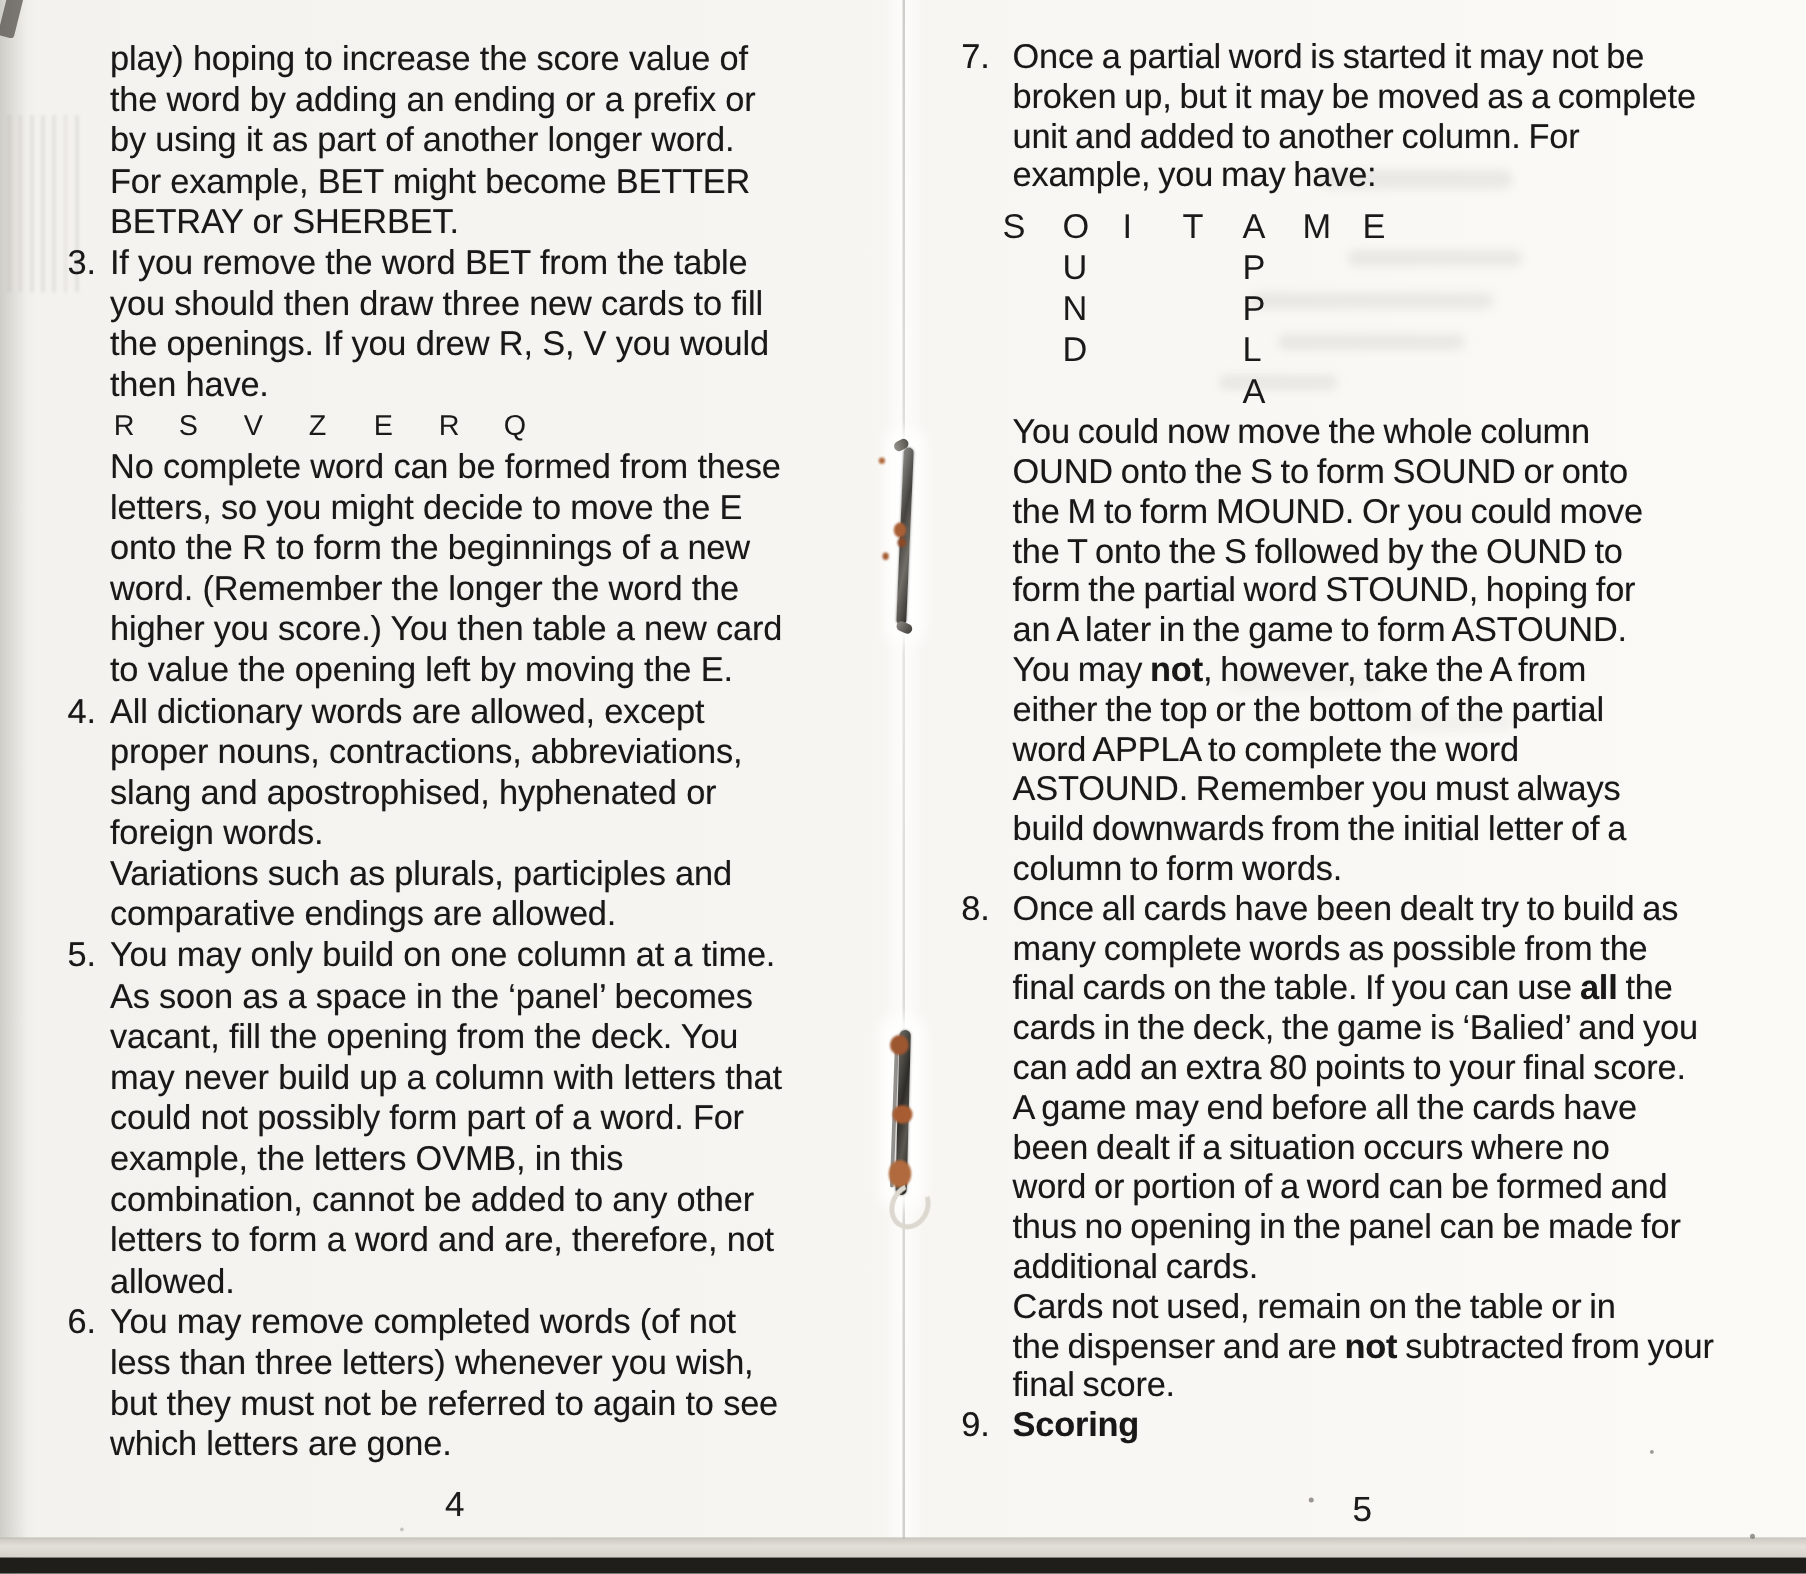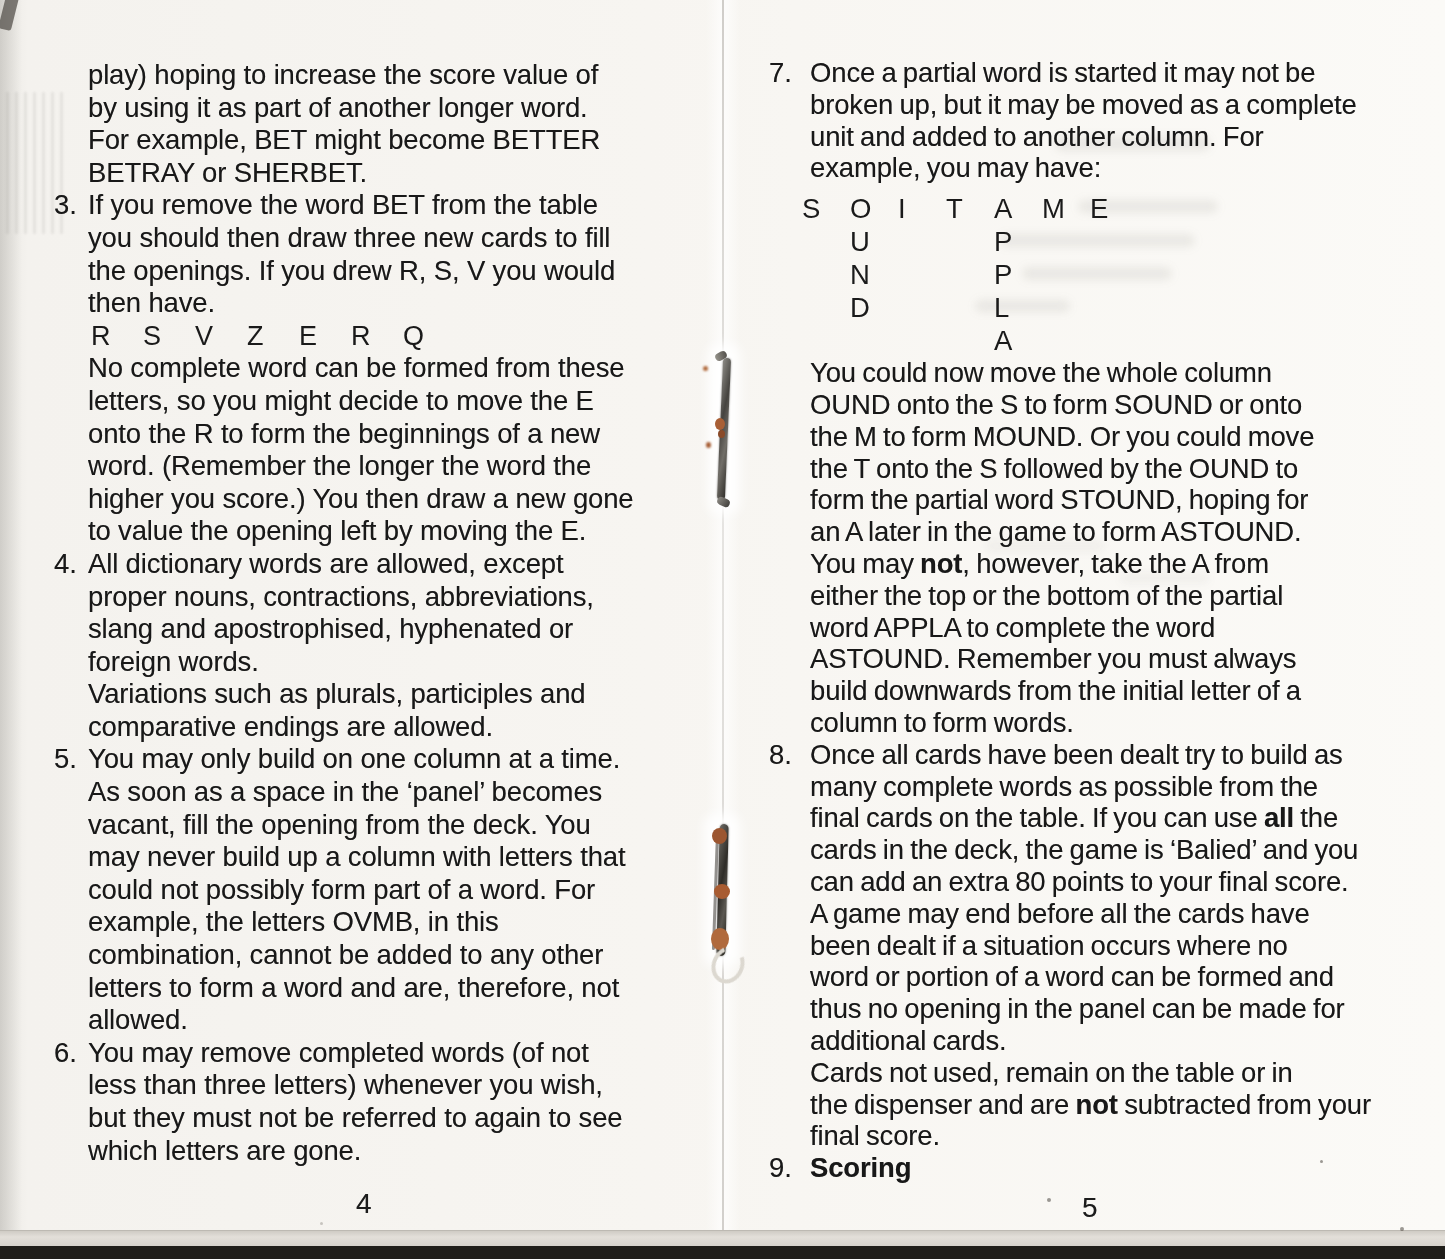--- a/index.html
+++ b/index.html
@@ -5,39 +5,39 @@
   html,body{margin:0;padding:0;background:#777;}
   .paper{
     position:relative;
     width:1445px;height:1259px;
     overflow:hidden;
     background:linear-gradient(90deg,#eae8e3 0px,#f4f2ee 28px,#f7f5f1 45%,#f8f6f2 55%,#fbfaf7 100%);
     font-family:"Liberation Sans","DejaVu Sans",sans-serif;
     color:#1a1a1a;
   }
   
-  .page{position:absolute;margin-top:28px;}
+  .page{position:absolute;}
   .page.left{left:88px;top:31px;width:614px;}
   .page.right{left:810px;top:29px;width:616px;}
   .line{
     position:relative;
     white-space:nowrap;
     font-size:27.5px;
     letter-spacing:-0.15px;
     color:#181818;
     text-shadow:0 0 0.6px rgba(24,24,24,0.4);
   }
   .page.left .line{height:32.6px;line-height:32.6px;}
   .page.right .line{height:31.8px;line-height:31.8px;word-spacing:-1.2px;}
   b{font-weight:700;}
   .num{position:absolute;}
   .page.left .num{left:-34px;}
   .page.right .num{left:-41px;}
   
-  .letter-row{font-size:27px;}
+  .letter-row{font-size:23px;}
   .page.left .letter-row{height:32.6px;line-height:32.6px;padding-left:3px;}
   .letter-row .cell{display:inline-block;width:52px;}
   
   .letter-grid{margin-top:8px;margin-left:-8px;}
   .letter-grid .grow{height:33px;line-height:33px;font-size:27.5px;white-space:nowrap;text-decoration:underline;}
   .letter-grid .cell{display:inline-block;width:48px;}
   
   .pagenum{position:absolute;font-size:28px;color:#1c1c1c;text-shadow:0 0 0.6px rgba(24,24,24,0.4);}
   .pagenum.p-left{left:356px;top:1188px;}
   .pagenum.p-right{left:1082px;top:1192px;}
@@ -104,33 +104,34 @@
   <div class="ghost g1"></div>
   <div class="ghost g2"></div>
   <div class="ghost g3"></div>
   <div class="ghost g4"></div>
   <div class="ghost g5"></div>
   <div class="ghost g6"></div>
   <div class="ghost g7"></div>
 
   <div class="page left">
       <div class="line">play) hoping to increase the score value of</div>
+      <div class="line">the word by adding an ending or a prefix or</div>
       <div class="line">by using it as part of another longer word.</div>
       <div class="line">For example, BET might become BETTER</div>
       <div class="line">BETRAY or SHERBET.</div>
       <div class="line"><span class="num">3.</span>If you remove the word BET from the table</div>
       <div class="line">you should then draw three new cards to fill</div>
       <div class="line">the openings. If you drew R, S, V you would</div>
       <div class="line">then have.</div>
       <div class="letter-row"><span class="cell">R</span><span class="cell">S</span><span class="cell">V</span><span class="cell">Z</span><span class="cell">E</span><span class="cell">R</span><span class="cell">Q</span></div>
       <div class="line">No complete word can be formed from these</div>
       <div class="line">letters, so you might decide to move the E</div>
       <div class="line">onto the R to form the beginnings of a new</div>
       <div class="line">word. (Remember the longer the word the</div>
-      <div class="line">higher you score.) You then draw a new gone</div>
+      <div class="line">higher you score.) You then table a new card</div>
       <div class="line">to value the opening left by moving the E.</div>
       <div class="line"><span class="num">4.</span>All dictionary words are allowed, except</div>
       <div class="line">proper nouns, contractions, abbreviations,</div>
       <div class="line">slang and apostrophised, hyphenated or</div>
       <div class="line">foreign words.</div>
       <div class="line">Variations such as plurals, participles and</div>
       <div class="line">comparative endings are allowed.</div>
       <div class="line"><span class="num">5.</span>You may only build on one column at a time.</div>
       <div class="line">As soon as a space in the ‘panel’ becomes</div>
       <div class="line">vacant, fill the opening from the deck. You</div>

